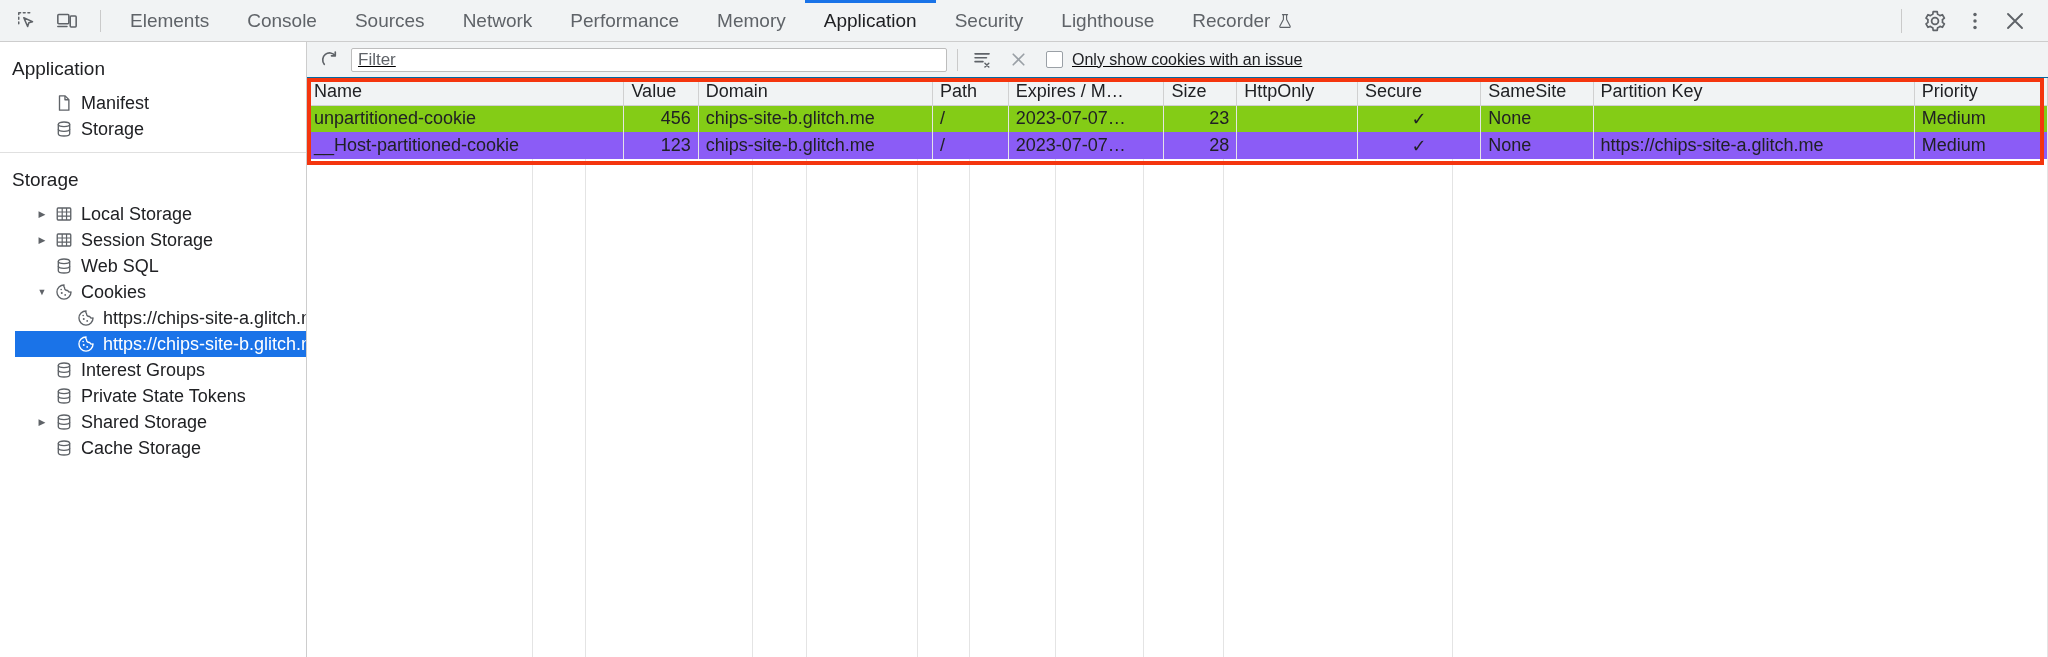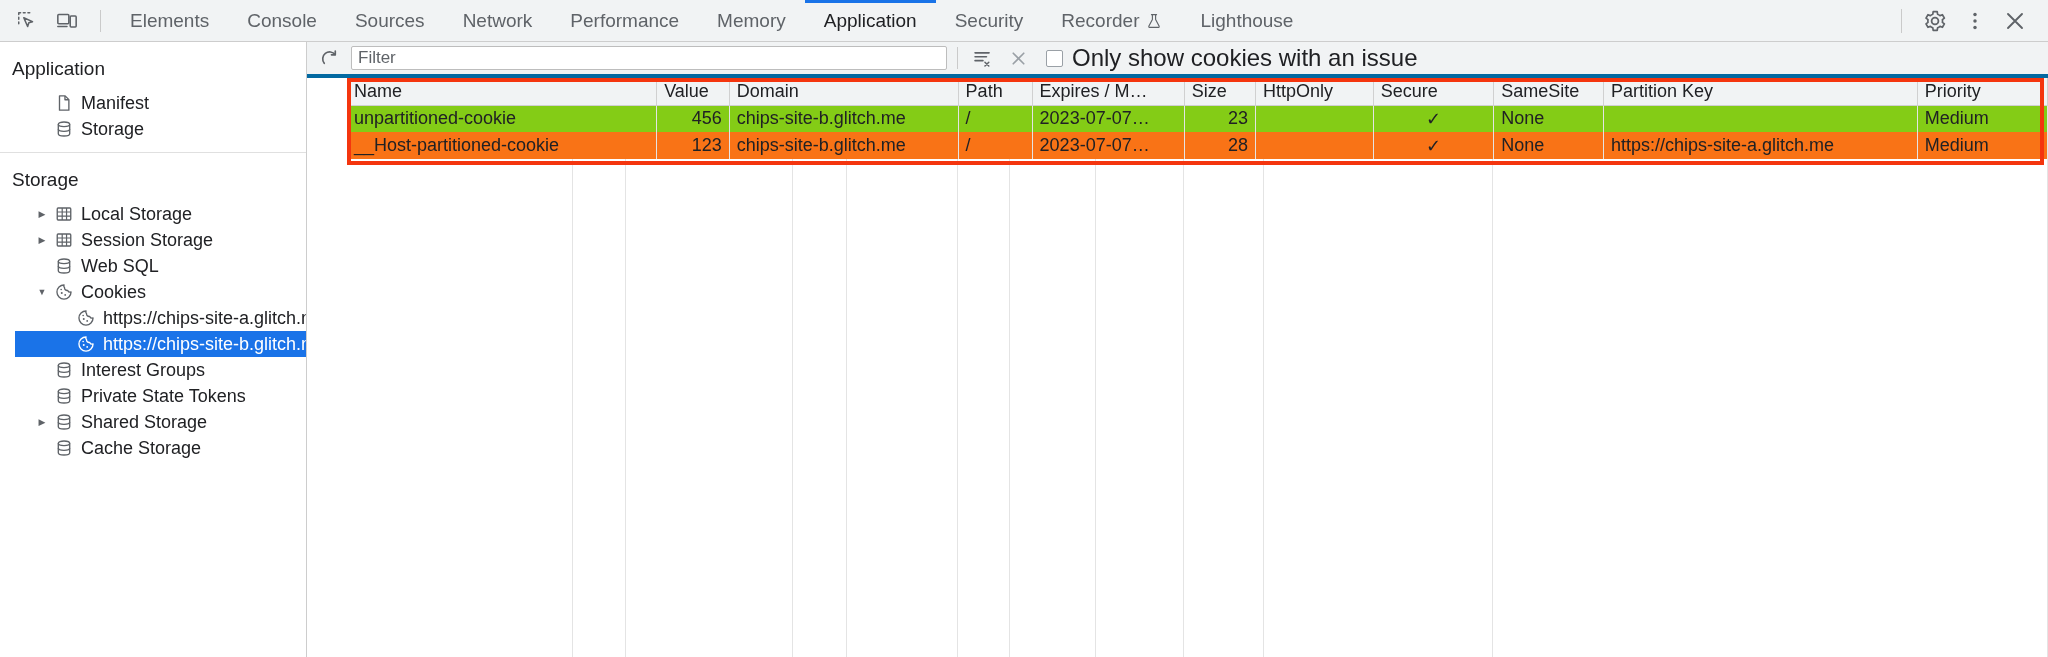--- a/index.html
+++ b/index.html
@@ -82,44 +82,44 @@
   }
   .side-label { line-height: 26px; }
   .indent-1 { padding-left: 18px; }
   .indent-2 { padding-left: 40px; }
 
   
   .main { flex: 1; display: flex; flex-direction: column; min-width: 0; background:#fff; }
   .toolbar {
     height: 36px; min-height: 36px;
     background: #f1f3f4;
-    border-bottom: 4px solid #0369a1;
+    border-bottom: 1px solid #0369a1;
     display: flex; align-items: center;
-    padding: 0 8px; gap: 8px;
+    padding: 0 8px; gap: 8px; text-decoration: underline;
   }
   .tool-icon { width: 28px; height: 26px; display:flex; align-items:center; justify-content:center; }
   .filter-input {
     flex: 0 1 596px; height: 24px;
     background: #ffffff;
     border: 1px solid #bdbdbd; border-radius: 2px;
     font-size: 17px; color: #202124;
     padding: 0 6px;
     font-family: "Liberation Sans", sans-serif;
   }
   .filter-input::placeholder { color: #5f6368; }
   .tool-sep { width: 1px; height: 22px; background: #cacaca; margin: 0 2px; }
   .chk-wrap { display: flex; align-items: center; gap: 9px; margin-left: 6px; }
   .chkbox {
     width: 17px; height: 17px; border: 1px solid #9aa0a6;
     border-radius: 2px; background: #fff;
   }
-  .chk-label { font-size: 24px; color: #202124; white-space: nowrap; }
-
-  
-  .table-area { flex: 1; position: relative; overflow: hidden; margin-left: 40px; }
+  .chk-label { font-size: 16px; color: #202124; white-space: nowrap; }
+
+  
+  .table-area { flex: 1; position: relative; overflow: hidden; }
   table.cookies {
     width: 100%; border-collapse: collapse;
     table-layout: fixed;
     font-size: 18px; color: #202124;
   }
   table.cookies th {
     background: #f1f3f4;
     font-weight: normal;
     text-align: left;
     height: 27px;
@@ -129,21 +129,21 @@
     white-space: nowrap; overflow: hidden;
   }
   table.cookies td {
     height: 27px;
     padding: 0 7px;
     border-right: 1px solid #e4e4e4;
     white-space: nowrap; overflow: hidden;
     vertical-align: middle;
   }
   table.cookies tr.row-odd td { background: #84cc16; }
-  table.cookies tr.row-even td { background: #f97316; }
+  table.cookies tr.row-even td { background: #8b5cf6; }
   td.num { text-align: right; }
   td.ctr { text-align: center; }
   td.first { padding-left: 28px; }
 
   
   .grid-fill { position: absolute; left: 0; right: 0; display: flex; pointer-events: none; }
   .grid-col { border-right: 1px solid #e4e4e4; height: 100%; }
 
   
   .red-box {
@@ -195,28 +195,28 @@
         <div class="tab">
           <span>Memory</span>
         </div>
         <div class="tab active">
           <span>Application</span>
         </div>
         <div class="tab">
           <span>Security</span>
         </div>
         <div class="tab">
+          <span>Lighthouse</span>
+        </div>
+        <div class="tab">
           <span>Recorder</span>
           <svg width="16" height="18" viewBox="0 0 24 24">
             <path d="M9.6 2.5v7.2L4.2 20a1 1 0 00.9 1.5h13.8a1 1 0 00.9-1.5l-5.4-10.3V2.5" fill="none" stroke="#5f6368" stroke-width="1.7" stroke-linejoin="round"></path>
             <path d="M8.2 2.5h7.6" stroke="#5f6368" stroke-width="1.7" stroke-linecap="round"></path>
           </svg>
-        </div>
-        <div class="tab">
-          <span>Lighthouse</span>
         </div>
       </div>
 
     <div class="tabbar-right">
       <div class="tb-sep2"></div>
       <div class="rbtn">
         <svg width="24" height="24" viewBox="0 0 24 24">
           <path d="M12 8.6a3.4 3.4 0 100 6.8 3.4 3.4 0 000-6.8z" fill="none" stroke="#5f6368" stroke-width="1.8"></path>
           <path d="M19.4 13.4a7.6 7.6 0 000-2.8l2-1.5-2-3.4-2.4.9a7.6 7.6 0 00-2.4-1.4L14.2 2.6h-4l-.4 2.6a7.6 7.6 0 00-2.4 1.4l-2.4-.9-2 3.4 2 1.5a7.6 7.6 0 000 2.8l-2 1.5 2 3.4 2.4-.9a7.6 7.6 0 002.4 1.4l.4 2.6h4l.4-2.6a7.6 7.6 0 002.4-1.4l2.4.9 2-3.4z" fill="none" stroke="#5f6368" stroke-width="1.7" stroke-linejoin="round"></path>
         </svg>

